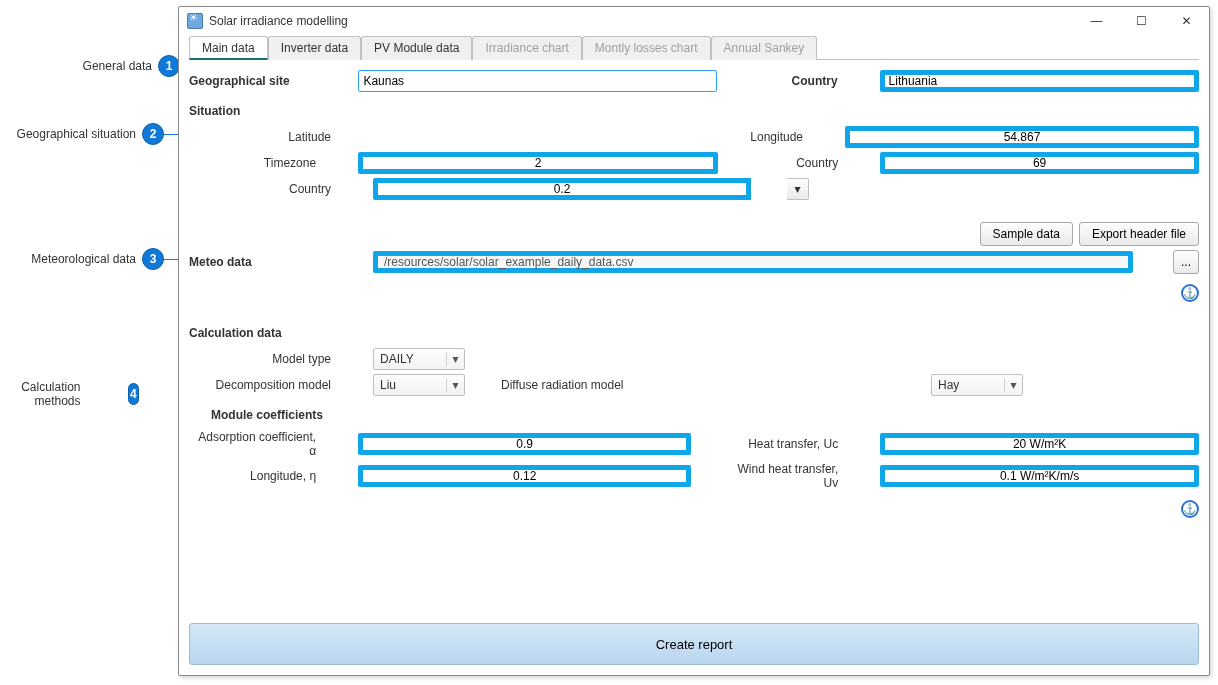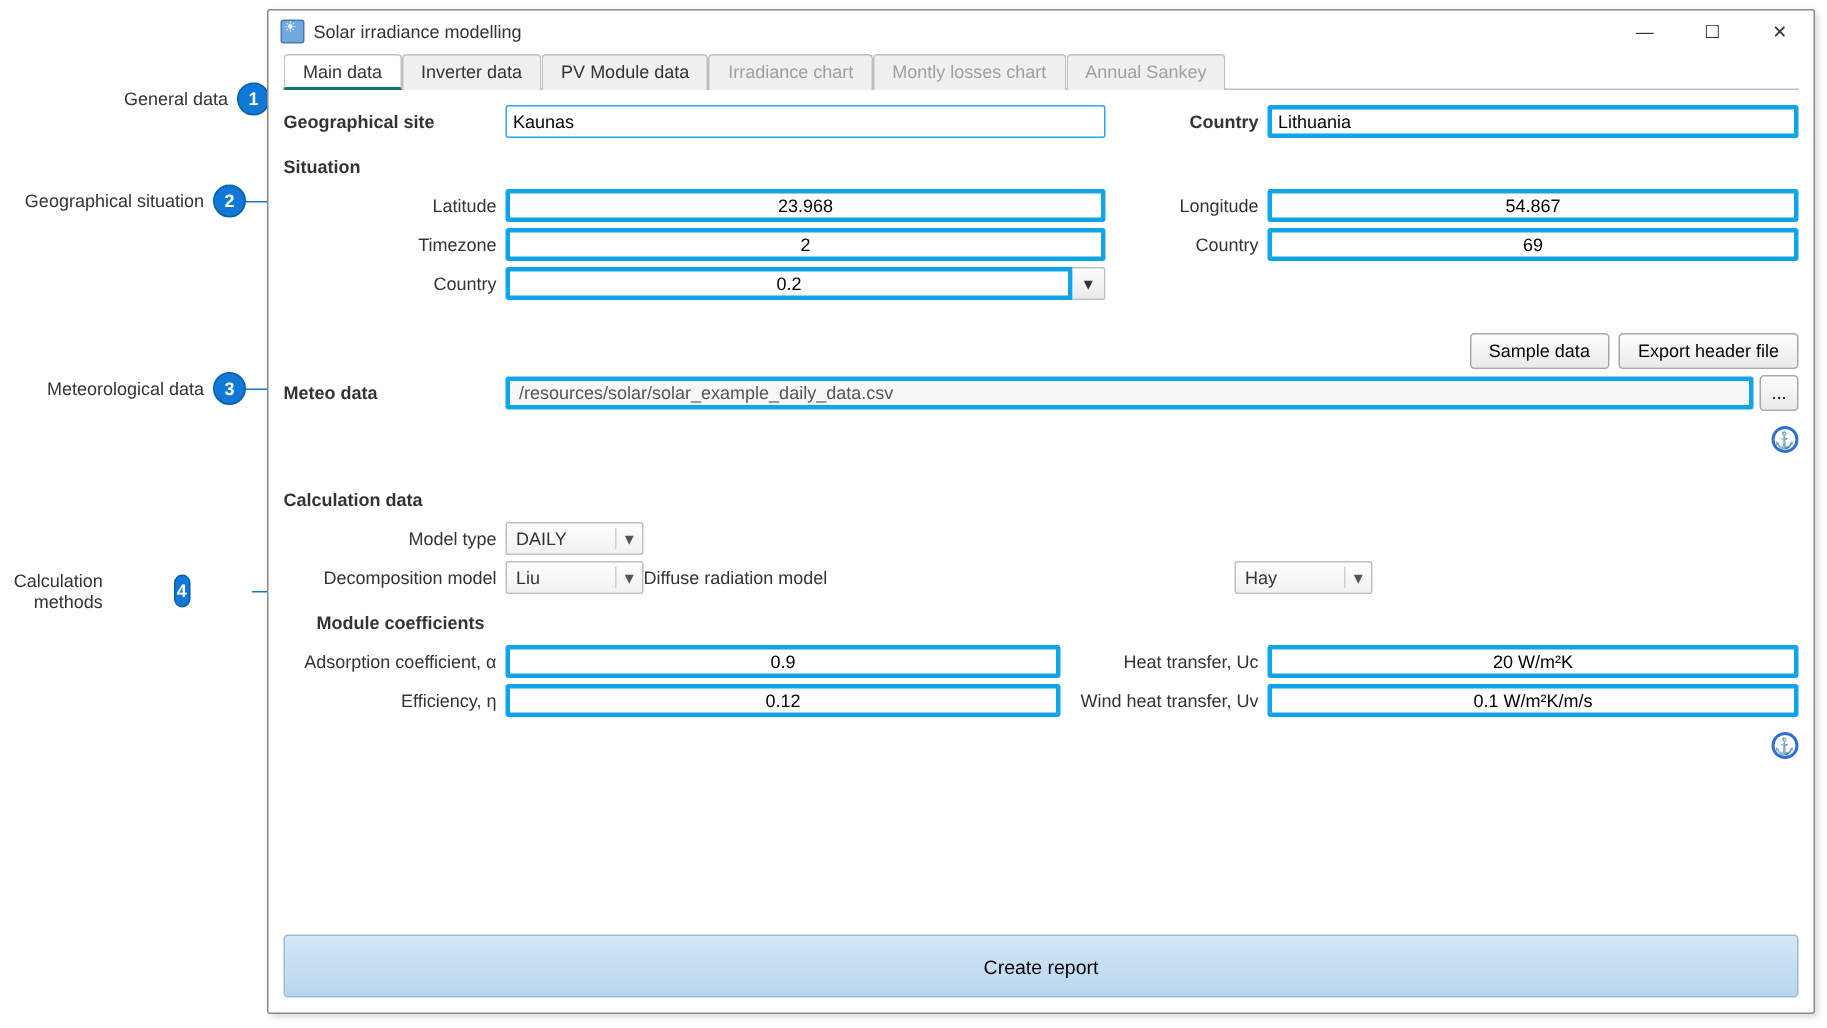--- a/index.html
+++ b/index.html
@@ -30,25 +30,25 @@
   .winbtn { width:45px; height:28px; display:flex; align-items:center; justify-content:center; font-size:12px; font-family:Arial; }
   .content { flex:1; padding:0 10px 10px 10px; display:flex; flex-direction:column; }
   .tabs { height:25px; display:flex; border-bottom:1px solid #c0c0c0; margin-bottom:6px; }
   .tab {
     padding:4px 12px 3px 12px; border:1px solid #c0c0c0; border-bottom:none;
     background:#f0f0f0; margin-right:0px; font-size:12px;
     border-radius:3px 3px 0 0; position:relative; bottom:-1px;
   }
   .tab.active { background:#fff; border-bottom:2px solid #0f766e; }
   .tab.disabled { color:#a0a0a0; }
-  .row { display:flex; align-items:center; margin:4px 0; }
+  .row { display:flex; align-items:center; margin:4px 0;gap:36px; }
   .lbl { text-align:right; padding-right:6px; font-size:12px; }
   .lbl.bold { font-weight:bold; text-align:left; }
   input.fld, .readonly-fld {
-    height:22px; border:3px solid #0ea5e9; padding:2px 4px; font-size:12px;
+    height:22px; border:5px solid #0ea5e9; padding:2px 4px; font-size:12px;
     border-radius:2px; background:#fff;
   }
   .active-fld { border:1px solid #2ea3f2 !important; }
   .center { text-align:center; }
   .readonly-fld { background:#f7f7f7; color:#555; display:flex; align-items:center; padding:0 6px; }
   .btn {
     height:24px; border:1px solid #a8a8a8; background:linear-gradient(#fdfdfd,#eaeaea);
     padding:2px 12px; border-radius:3px; font-size:12px;
   }
   .btn-primary {
@@ -80,21 +80,21 @@
 <div class="callout" style="left:0; top:123px; width:178px;">
   <div class="callout-label" style="width:142px;">Geographical situation</div>
   <div class="callout-badge">2</div>
   <div class="callout-line" style="width:14px;"></div>
 </div>
 <div class="callout" style="left:0; top:248px; width:178px;">
   <div class="callout-label" style="width:142px;">Meteorological data</div>
   <div class="callout-badge">3</div>
   <div class="callout-line" style="width:14px;"></div>
 </div>
-<div class="callout" style="left:4px; top:380px; width:202px;gap:41px;">
+<div class="callout" style="left:16px; top:380px; width:202px;gap:41px;">
   <div class="callout-label" style="width:142px;">Calculation methods</div>
   <div class="callout-badge">4</div>
   <div class="callout-line" style="width:38px;"></div>
 </div>
 
 <div class="window">
   <div class="titlebar">
     <div class="titlebar-icon"></div>
     <div class="titlebar-title">Solar irradiance modelling</div>
     <div class="spacer"></div>
@@ -119,21 +119,20 @@
         <input class="fld active-fld" style="width: 100%; padding-left: 4px;" value="Kaunas">
       </div>
       <div class="lbl bold" style="width:100px; text-align:right; margin-left:auto;">Country</div>
       <input class="fld" style="width: 354px;" value="Lithuania">
     </div>
 
     <div class="section">
       <div class="lbl bold" style="padding:4px 0;">Situation</div>
       <div class="row">
         <div class="lbl" style="width:148px;">Latitude</div>
-        <input class="fld center" style="width: 400px;" value="23.968">
         <div class="lbl" style="width:100px; margin-left:auto;">Longitude</div>
         <input class="fld center" style="width: 354px;" value="54.867">
       </div>
       <div class="row">
         <div class="lbl" style="width:148px;">Timezone</div>
         <input class="fld center" style="width: 400px;" value="2">
         <div class="lbl" style="width:100px; margin-left:auto;">Country</div>
         <input class="fld center" style="width: 354px;" value="69">
       </div>
       <div class="row">
@@ -185,21 +184,21 @@
 
       <div class="lbl bold" style="padding:8px 0 4px 22px;">Module coefficients</div>
 
       <div class="row">
         <div class="lbl" style="width:148px;">Adsorption coefficient, α</div>
         <input class="fld center" style="width: 370px;" value="0.9">
         <div class="lbl" style="width:130px; margin-left:auto;">Heat transfer, Uc</div>
         <input class="fld center" style="width: 354px;" value="20 W/m²K">
       </div>
       <div class="row">
-        <div class="lbl" style="width:148px;">Efficiency, η</div>
+        <div class="lbl" style="width:148px;">Longitude, η</div>
         <input class="fld center" style="width: 370px;" value="0.12">
         <div class="lbl" style="width:130px; margin-left:auto;">Wind heat transfer, Uv</div>
         <input class="fld center" style="width: 354px;" value="0.1 W/m²K/m/s">
       </div>
       <div class="row" style="justify-content:flex-end; margin-top:10px;">
         <div class="anchor-icon">⚓</div>
       </div>
     </div>
 
     <div class="spacer"></div>

